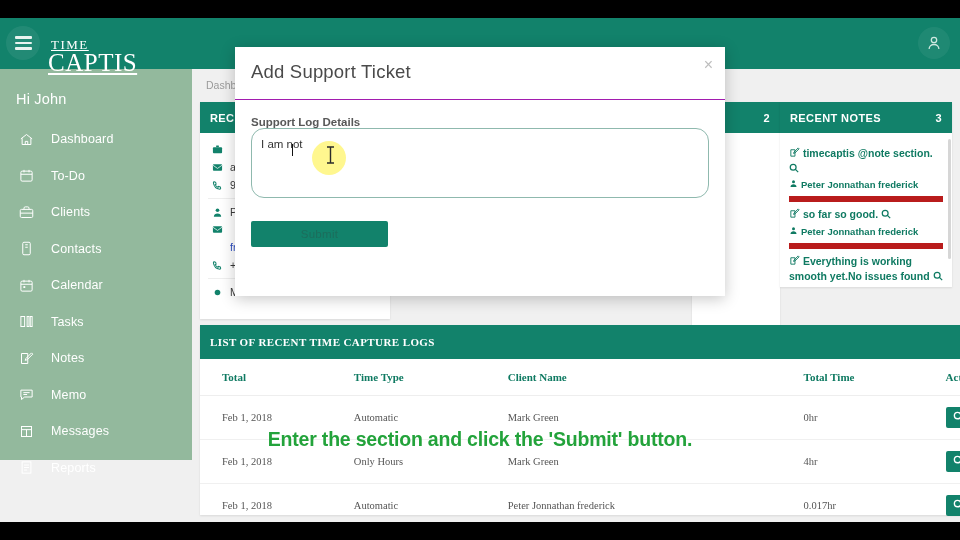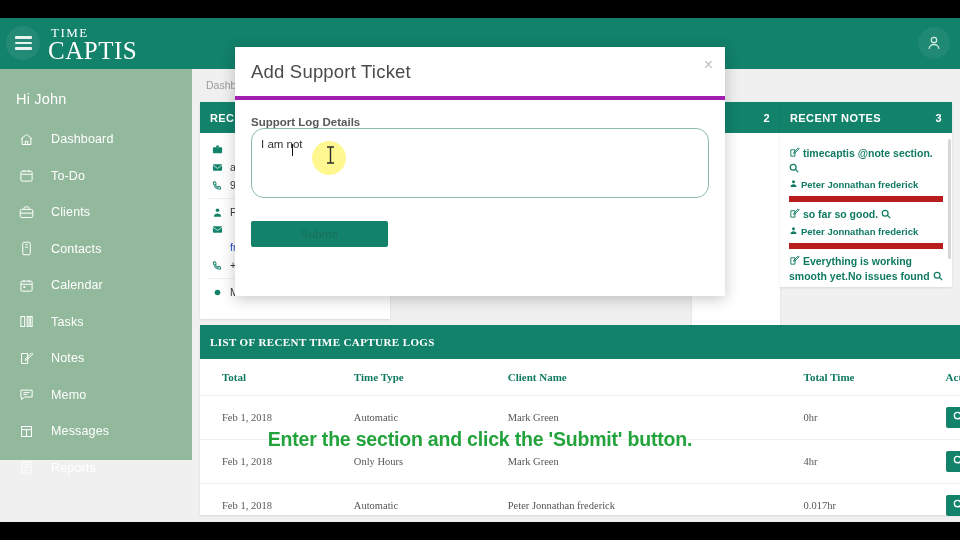--- a/index.html
+++ b/index.html
@@ -39,24 +39,25 @@
     display: flex; flex-direction: column;
     align-items: center; justify-content: center;
     gap: 3px;
     cursor: pointer;
   }
   #hamburger i {
     display: block; width: 17px; height: 2.5px;
     background: #e8f3ef; border-radius: 1px;
   }
   #brand {
-    position: absolute; left: 48px; top: 4px;
+    position: absolute; left: 48px; top: 16px;
     color: #ffffff;
     line-height: 1;
     font-family: "Liberation Serif", serif;
+    text-decoration: underline;
   }
   #brand .b1 {
     font-size: 13px; letter-spacing: 1.5px;
     display: block; margin-left: 3px; padding-top: 4px;
     font-weight: 400;
   }
   #brand .b2 {
     font-size: 25px; letter-spacing: 0.5px;
     display: block; margin-top: -1px;
     font-weight: 400;
@@ -204,21 +205,21 @@
   #modal {
     position: absolute;
     left: 235px; top: 47px;
     width: 490px; height: 249px;
     background: #ffffff;
     box-shadow: 0 3px 14px rgba(0,0,0,0.22);
     z-index: 45;
   }
   #modal-head {
     height: 53px;
-    border-bottom: 4px solid #a21caf;
+    border-bottom: 1px solid #a21caf;
     position: relative;
   }
   #modal-title {
     position: absolute; left: 16px; top: 14px;
     font-size: 18.5px; color: #4a4a4a;
     font-weight: 400; letter-spacing: 0.2px;
   }
   #modal-close {
     position: absolute; right: 12px; top: 10px;
     font-size: 16px; color: #bdbdbd;

